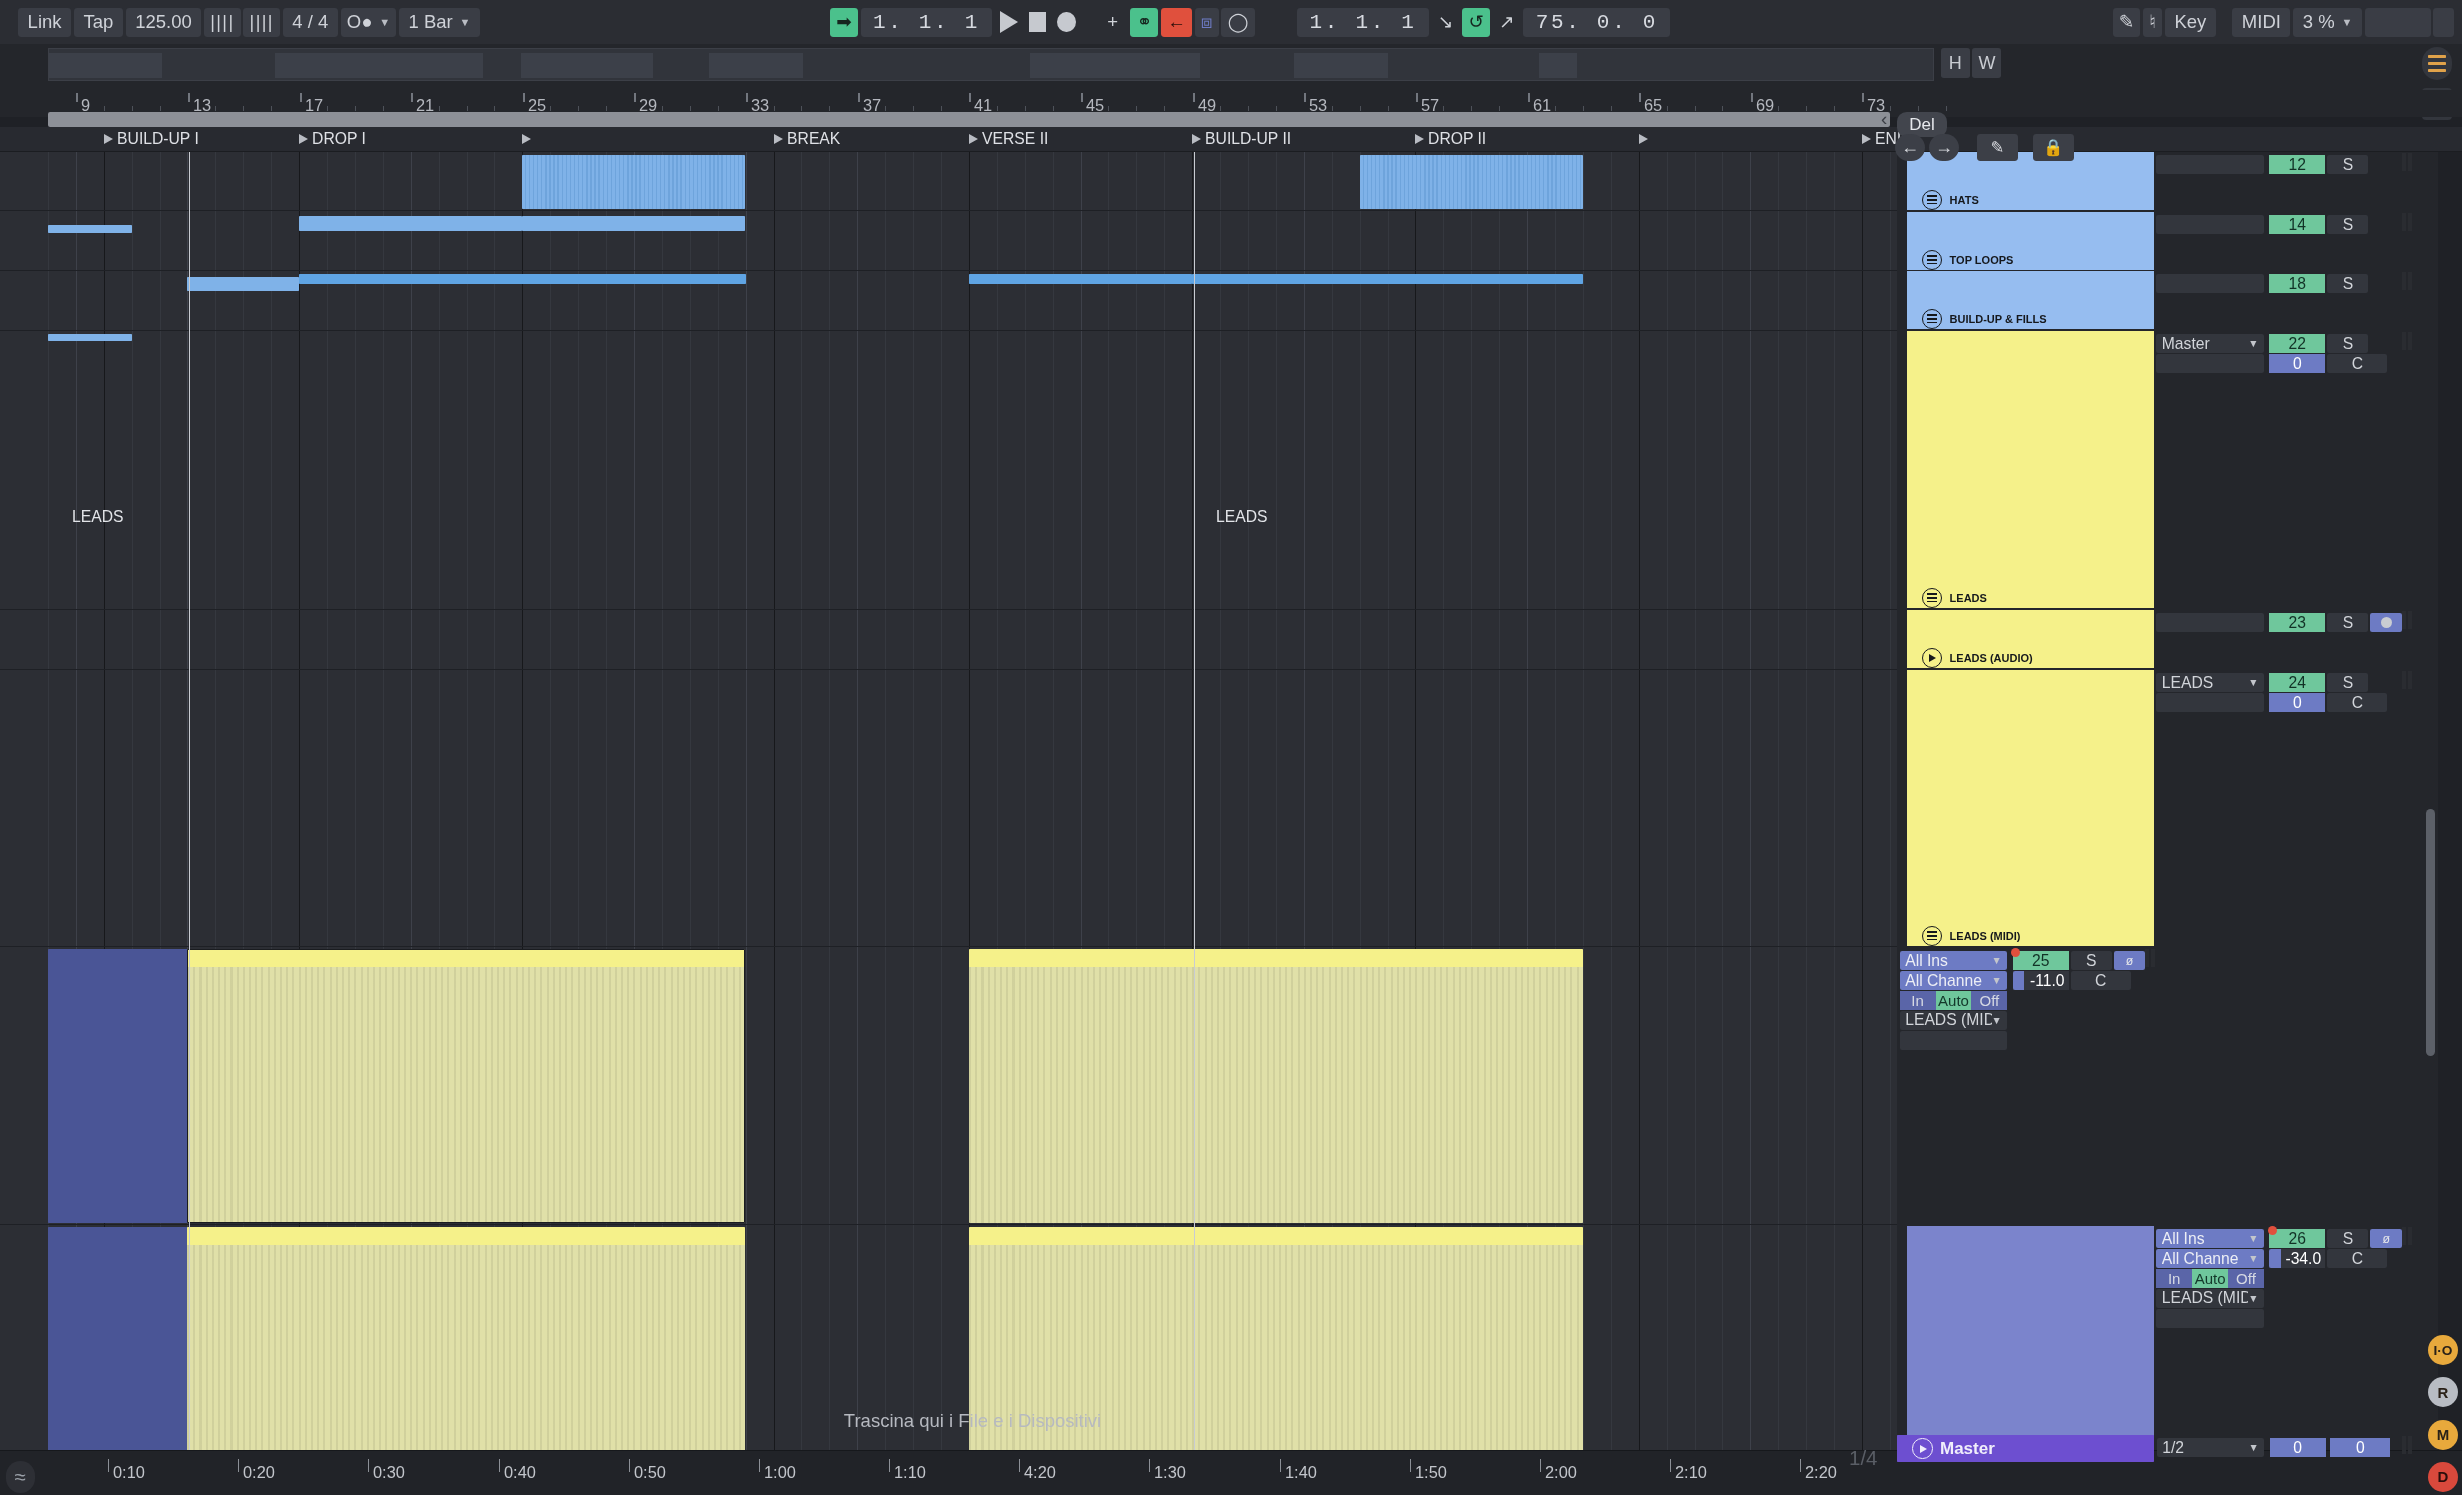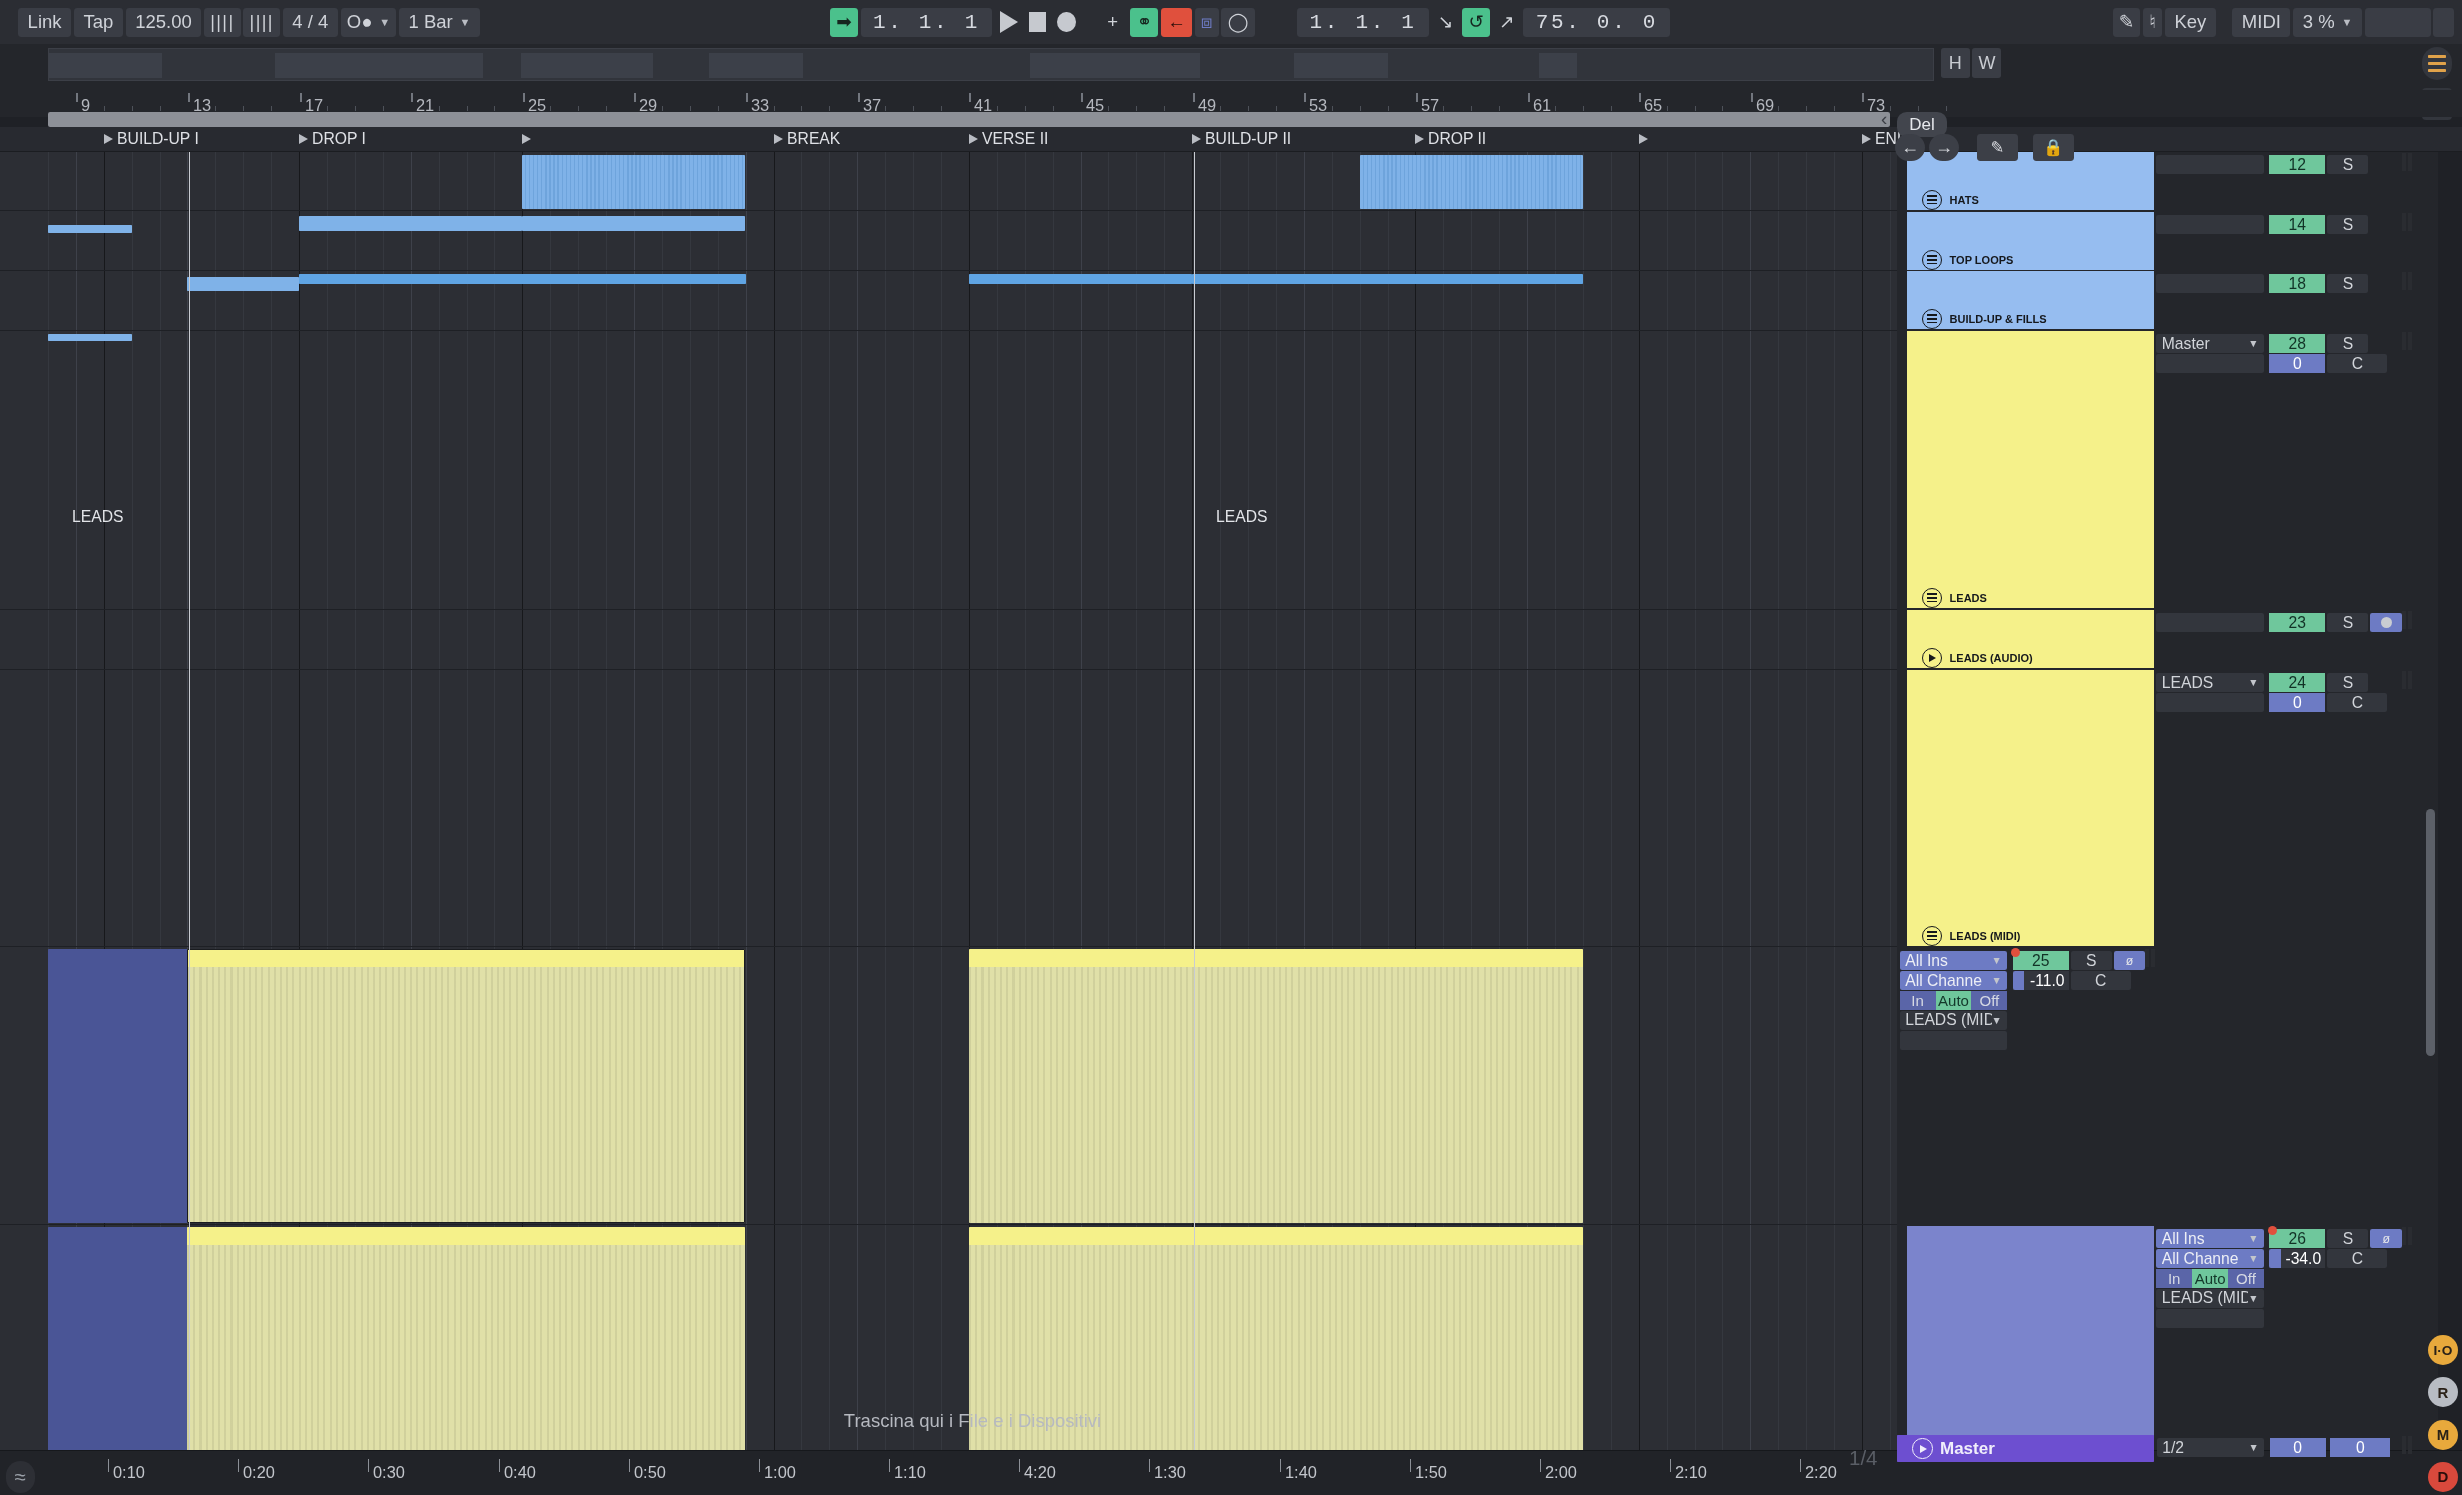--- a/index.html
+++ b/index.html
@@ -588,21 +588,21 @@
           <span class="v">Master</span>
           <span class="cv">▼</span>
         </div>
         <div class="fld">
           <span class="v"></span>
           <span class="cv"></span>
         </div>
       </div>
       <div class="tright">
         <div class="rowflex">
-          <div class="num">28</div>
+          <div class="num">22</div>
           <div class="sbtn">S</div>
         </div>
         <div class="rowflex">
           <div class="num lvl">0</div>
           <div class="cbtn">C</div>
         </div>
         <div class="meterc">
           <i></i>
           <i></i>
         </div>

